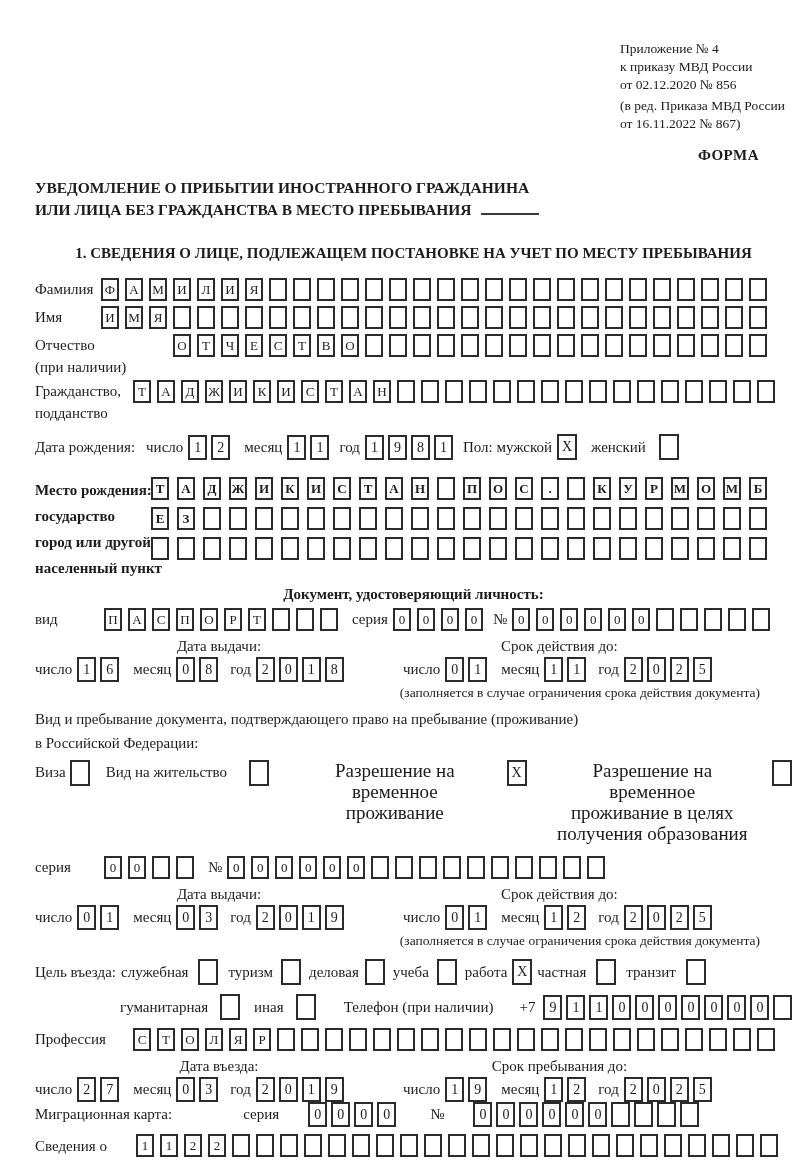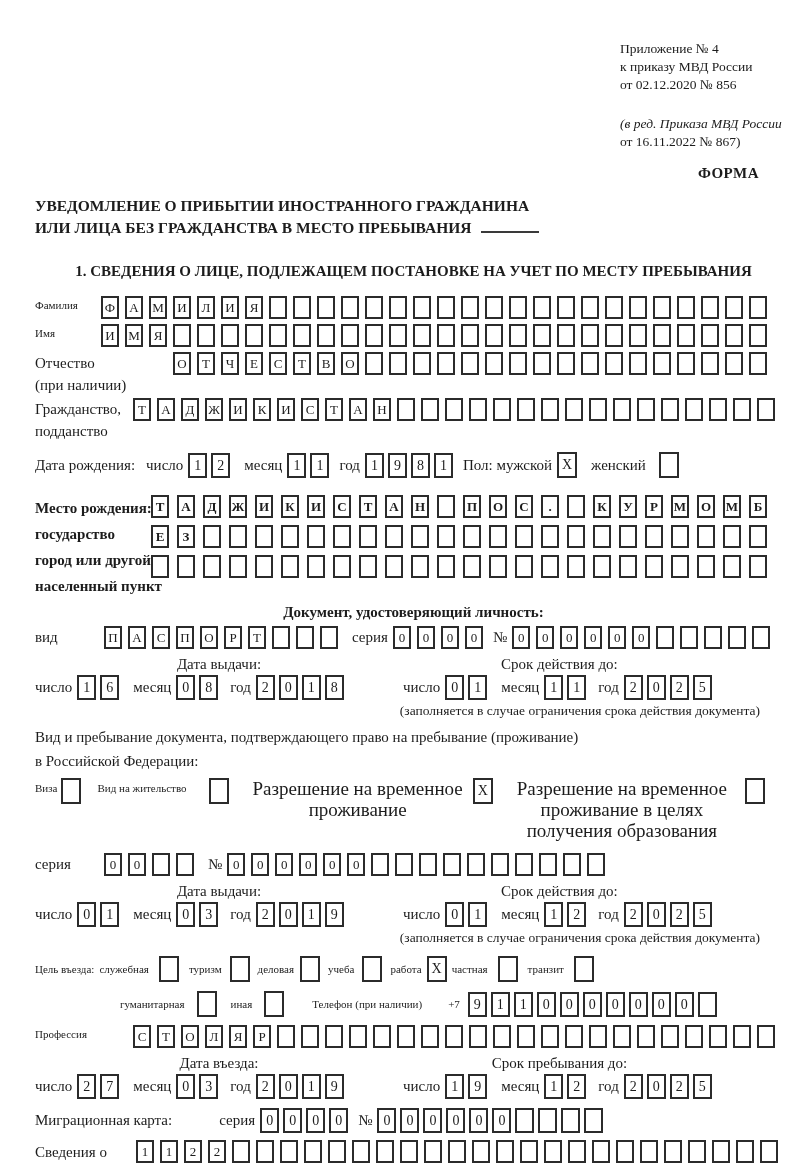--- a/index.html
+++ b/index.html
@@ -1,30 +1,30 @@
 <!DOCTYPE html>
 <html><head>
 <meta charset="utf-8">
 <style>
   * { box-sizing: border-box; }
   html,body { margin:0; padding:0; background:#ffffff; }
   body { width:800px; height:1163px; font-family:"Liberation Serif", serif; color:#1c1c1c; overflow:hidden; }
   .page { width:800px; height:1163px; padding:40px 8px 0 35px; position:relative; }
 
   .refblock { margin-left:585px; font-size:13.5px; line-height:18px; }
-  .refblock .ed { margin-top:21px;font-style:italic; }
+  .refblock .ed { margin-top:3px; }
   .forma { text-align:right; padding-right:33px; font-weight:bold; font-size:15px; margin-top:14px; letter-spacing:.5px; }
 
   .title { text-align:left; font-weight:bold; font-size:15.5px; line-height:22px; margin-top:13px; }
   .uline { display:inline-block; width:58px; border-bottom:2.5px solid #3a3a3a; height:13px; margin-left:10px; }
 
   .sec-heading { font-weight:bold; font-size:15px; margin-top:24px; text-align:center; white-space:nowrap; }
 
   .frow { display:flex; align-items:flex-start; margin-top:5px; }
-  .lab { font-size:11px; padding-top:3px; white-space:nowrap; }
+  .lab { font-size:15px; padding-top:3px; white-space:nowrap; }
   .lab2 { font-size:15px; line-height:22px; white-space:nowrap; }
   .w66 { width:66px; } .w98 { width:98px; } .w116 { width:116px; } .w138 { width:138px; } .w101 { width:101px; }
 
   .cells { display:flex; flex-wrap:nowrap; }
   .cell { flex:0 0 auto; width:18px; height:23px; border:2px solid #2b2b2b; margin-right:6px;
           font-size:13px; line-height:19px; text-align:center; background:#fff; }
   .gap8 .cell { margin-right:8px; }
   .cell.big { width:19px; height:25px; line-height:21px; font-size:14px; margin-right:4px; }
 
   .cbox { flex:0 0 auto; display:inline-block; width:20px; height:26px; border:2px solid #2b2b2b;
@@ -622,21 +622,21 @@
         <span class="cells">
             <span class="cell big">2</span>
             <span class="cell big">0</span>
             <span class="cell big">2</span>
             <span class="cell big">5</span>
           </span>
       </div>
     </div>
   </div>
 
-  <div class="dline" style="margin-top:9px;">
+  <div class="dline" style="gap:24px;">
     <span class="dlab">Миграционная карта:</span>
     <span class="dlab" style="margin-left:42px;">серия</span>
     <span class="cells">
         <span class="cell big">0</span>
         <span class="cell big">0</span>
         <span class="cell big">0</span>
         <span class="cell big">0</span>
       </span>
     <span class="dlab" style="margin-left:6px;">№</span>
     <span class="cells">

